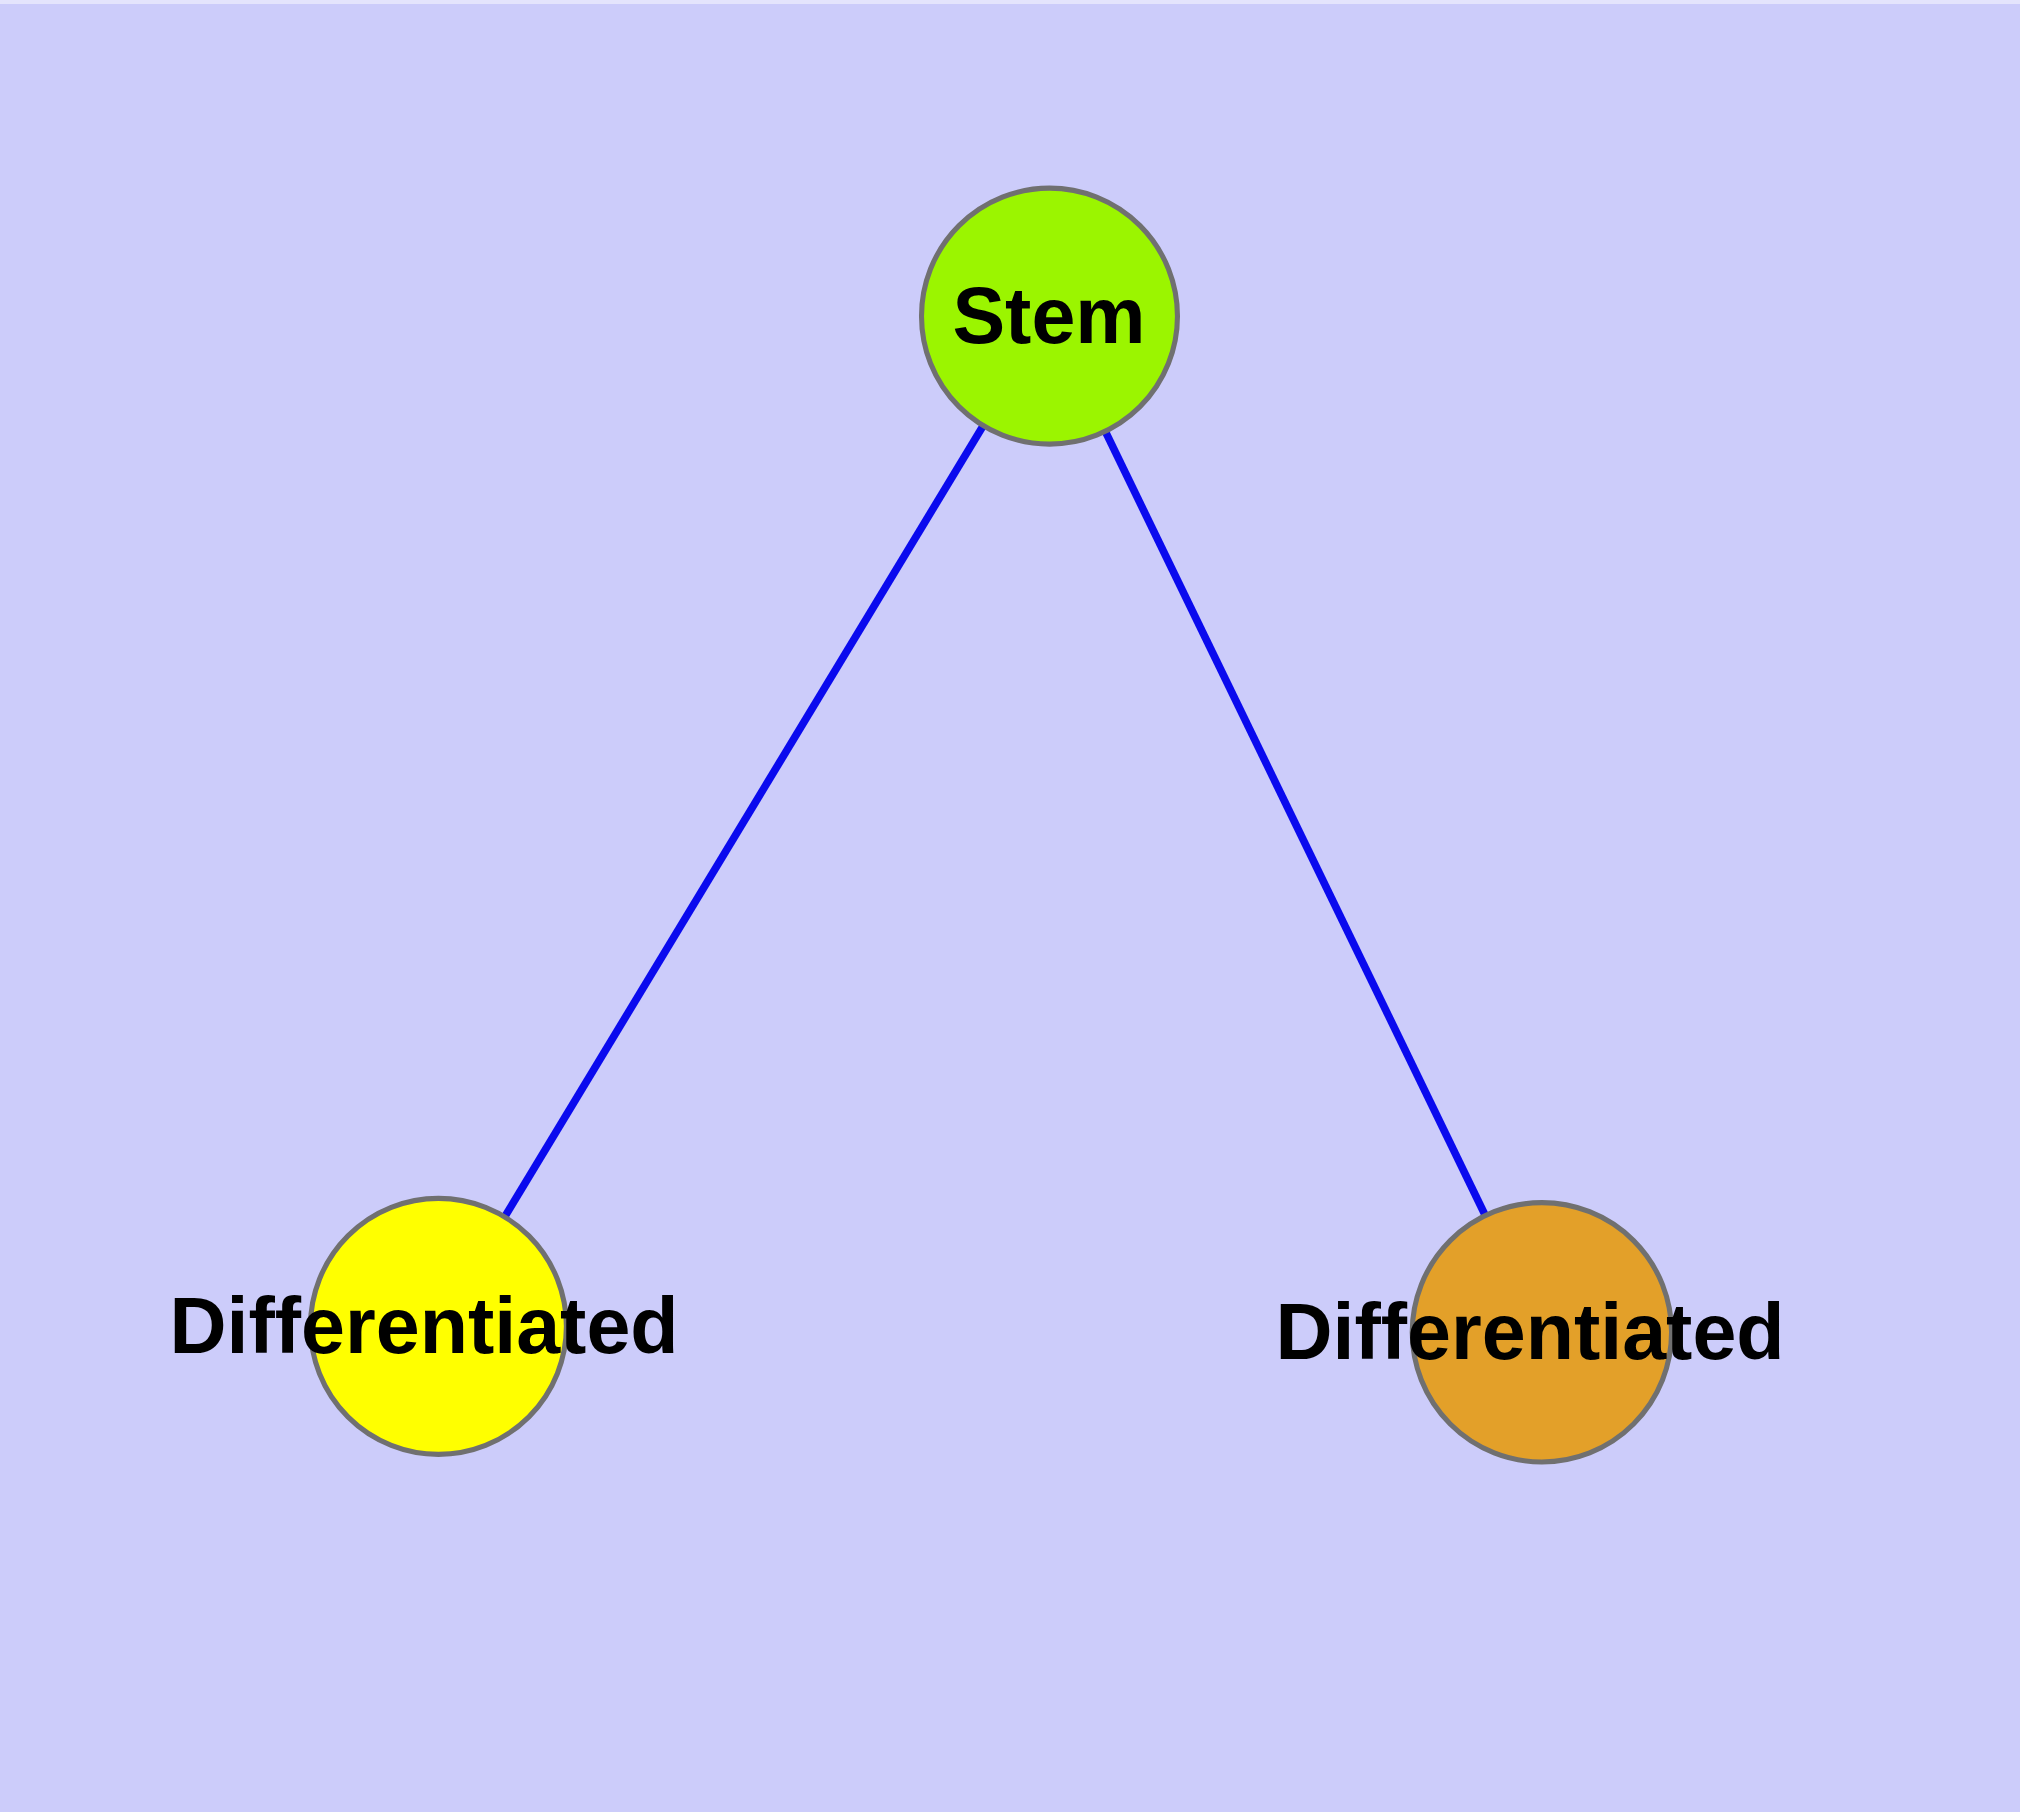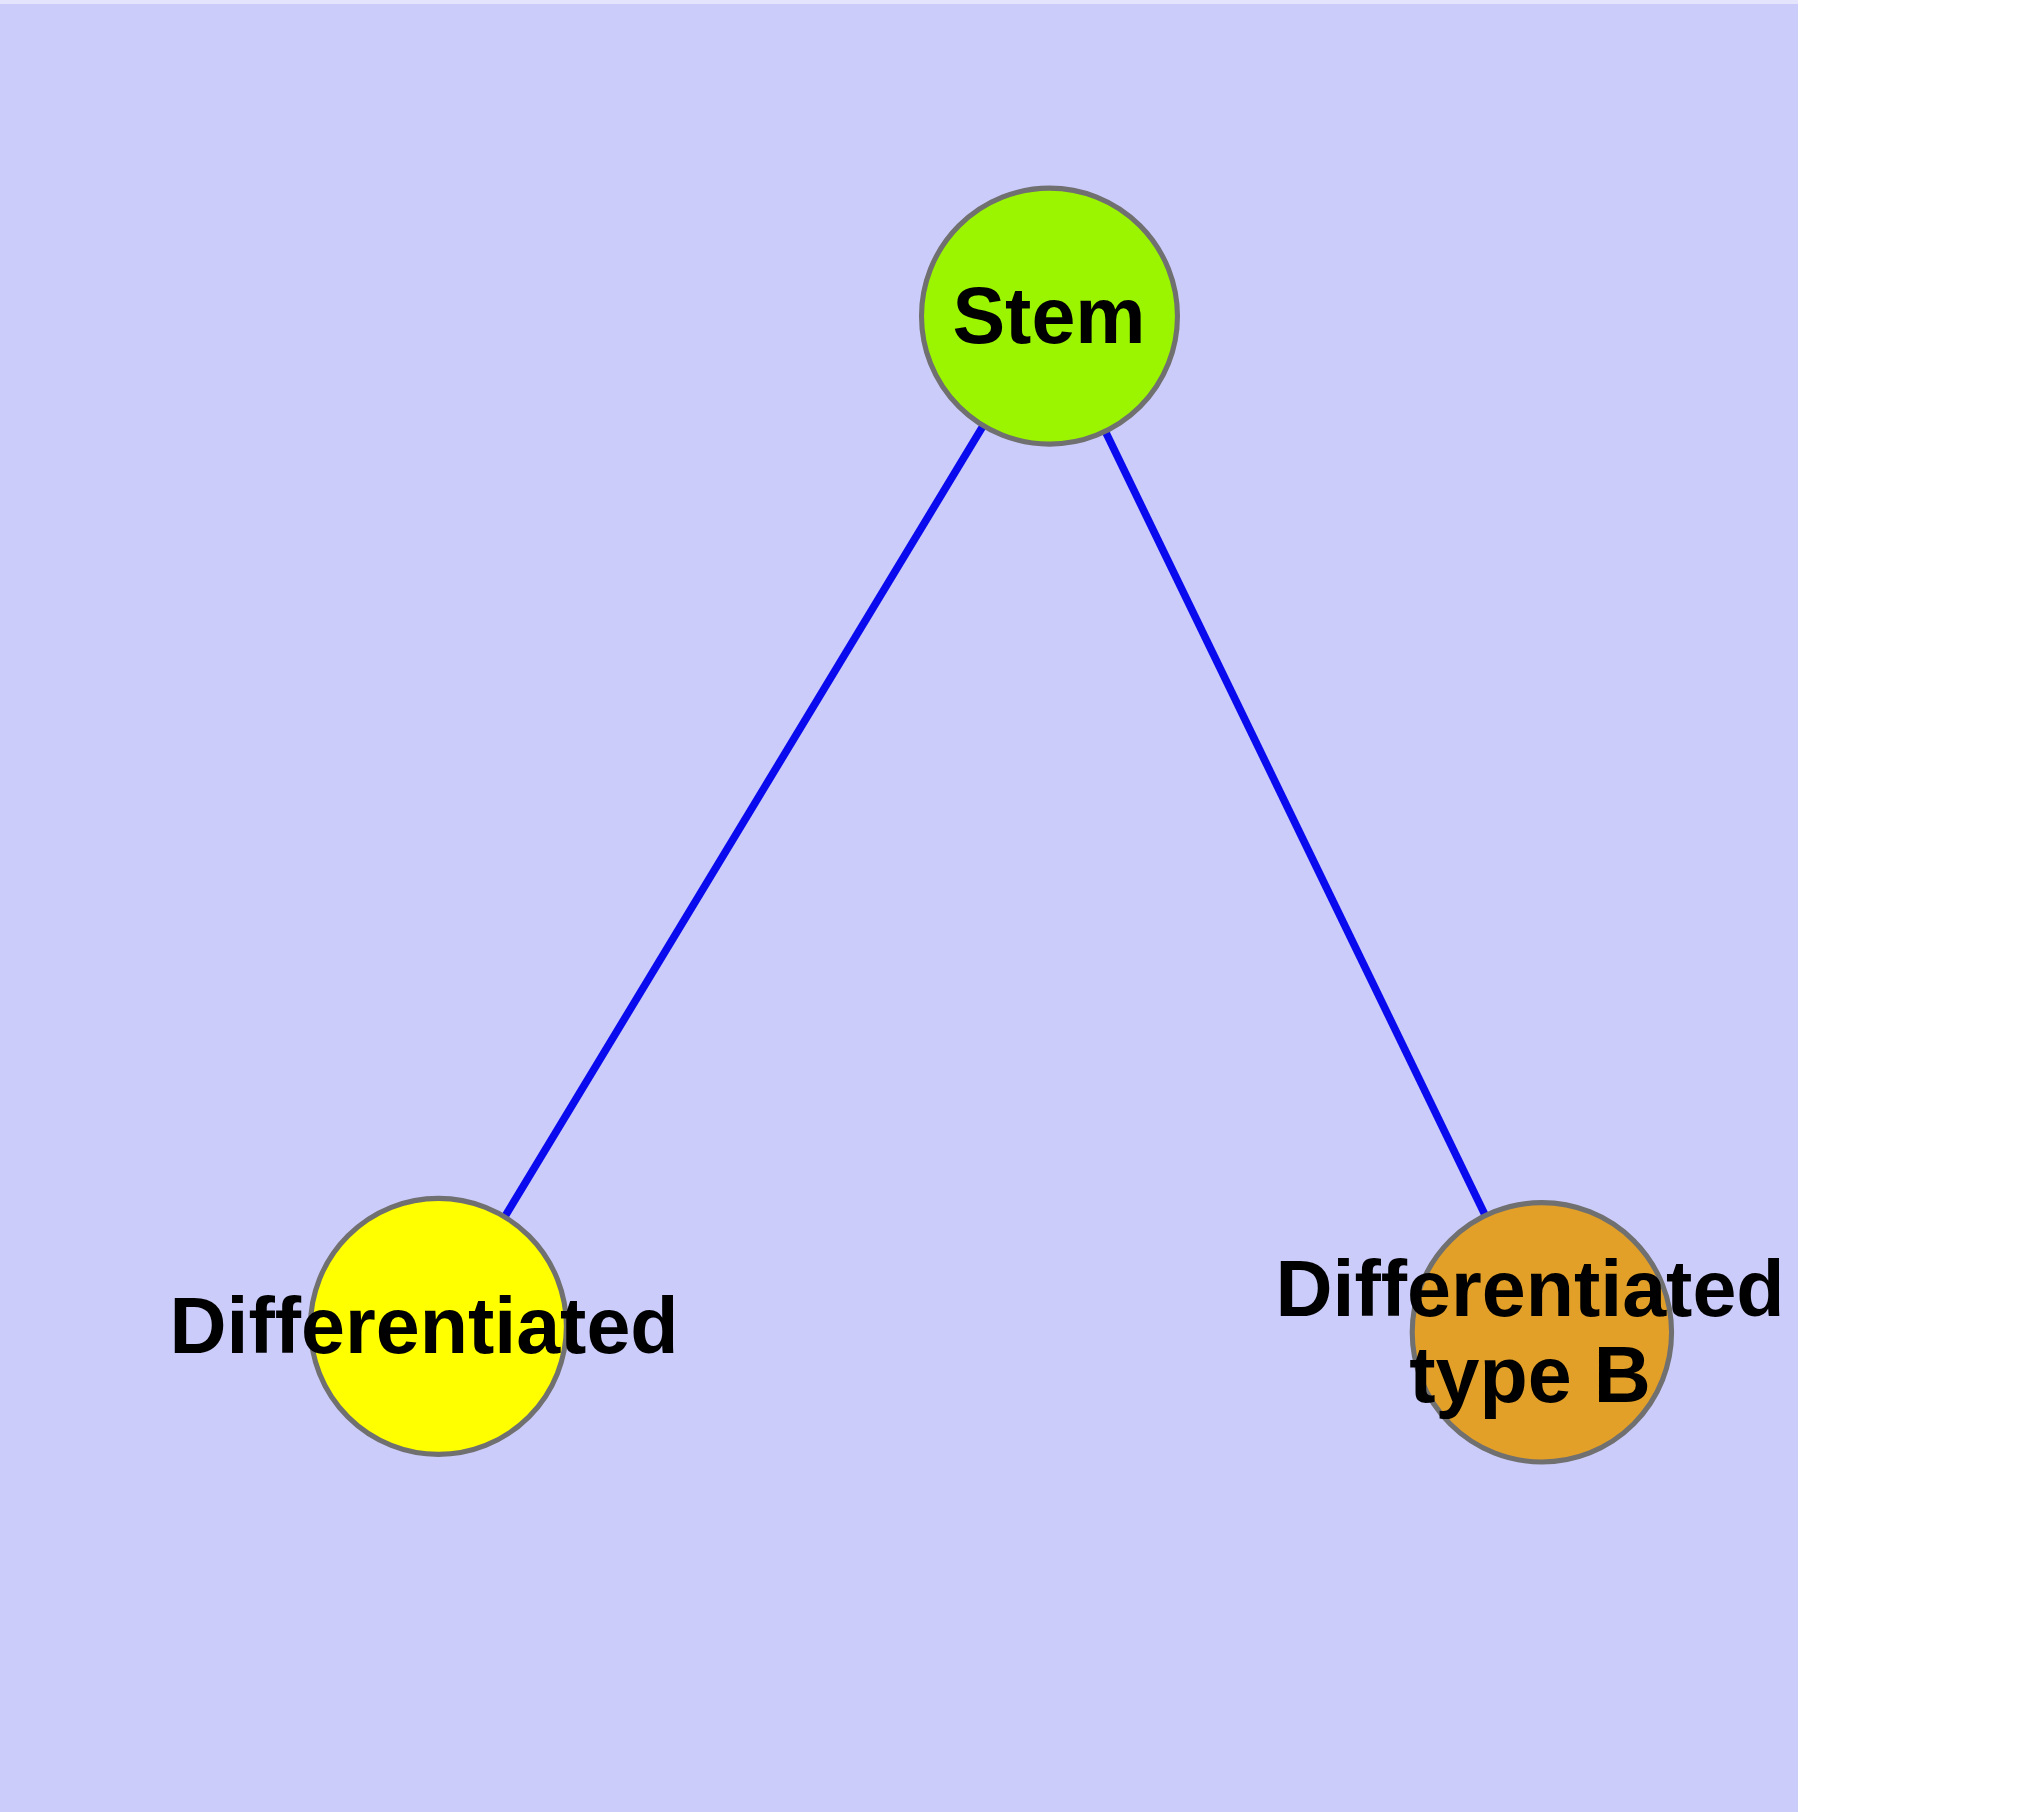--- a/index.html
+++ b/index.html
@@ -3,21 +3,21 @@
 <meta charset="utf-8">
 <title>Cell Differentiation Graph</title>
 <style>
   html, body {
     margin: 0;
     padding: 0;
     background: #ffffff;
   }
   #canvas {
     position: relative;
-    width: 1798px;
+    width: 2020px;
     height: 1812px;
     background: #ccccfa;
     overflow: hidden;
     font-family: "Liberation Sans", sans-serif;
   }
   #graph-svg {
     position: absolute;
     top: 0;
     left: 0;
     width: 2021px;
@@ -60,17 +60,17 @@
     <g id="nodes-layer">
         <circle cx="1238" cy="373" r="151" fill="#9bf500" stroke="#707070" stroke-width="6"></circle>
         <circle cx="517" cy="1565" r="151" fill="#ffff00" stroke="#707070" stroke-width="6"></circle>
         <circle cx="1819" cy="1572" r="153" fill="#e3a029" stroke="#707070" stroke-width="6"></circle>
       </g>
   </svg>
 
   <div id="labels-layer">
       <div class="node-label" style="left: 1049px; top: 316px;"><div>Stem</div></div>
       <div class="node-label" style="left: 424px; top: 1326px;"><div>Differentiated</div></div>
-      <div class="node-label" style="left: 1530px; top: 1332px;"><div>Differentiated</div><div>type B</div></div>
+      <div class="node-label" style="left: 1530px; top: 1332px;"><div>Differentiated</div></div>
     </div>
 
 </div>
 
 
 </body></html>

